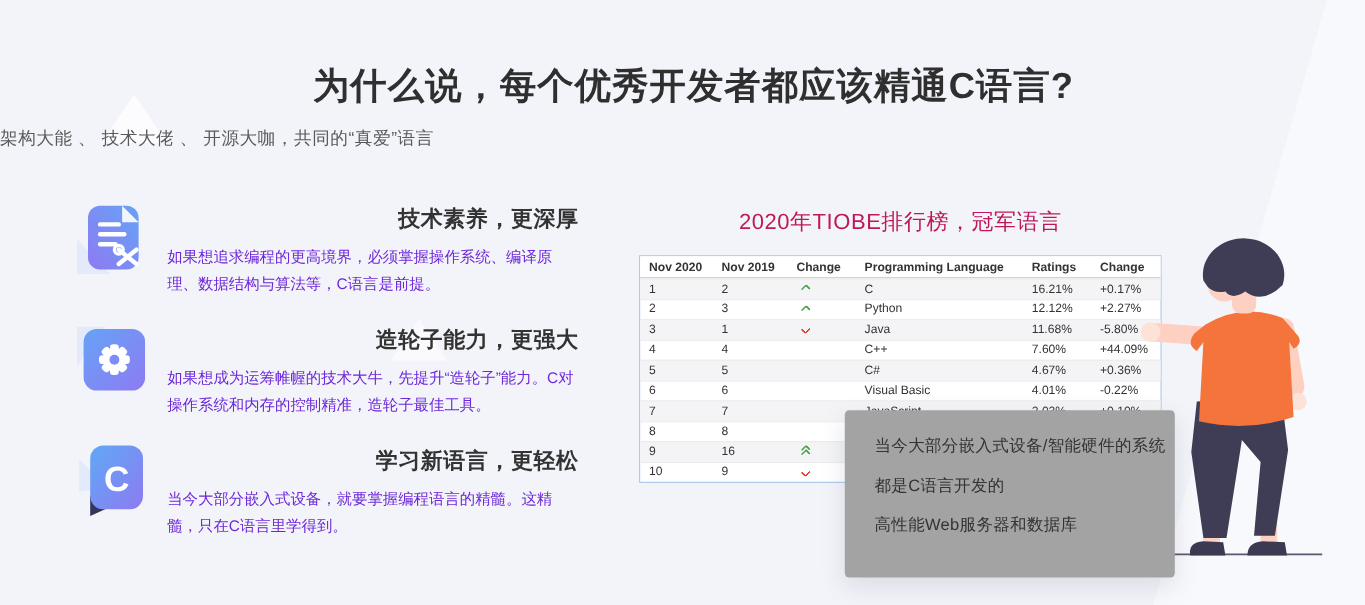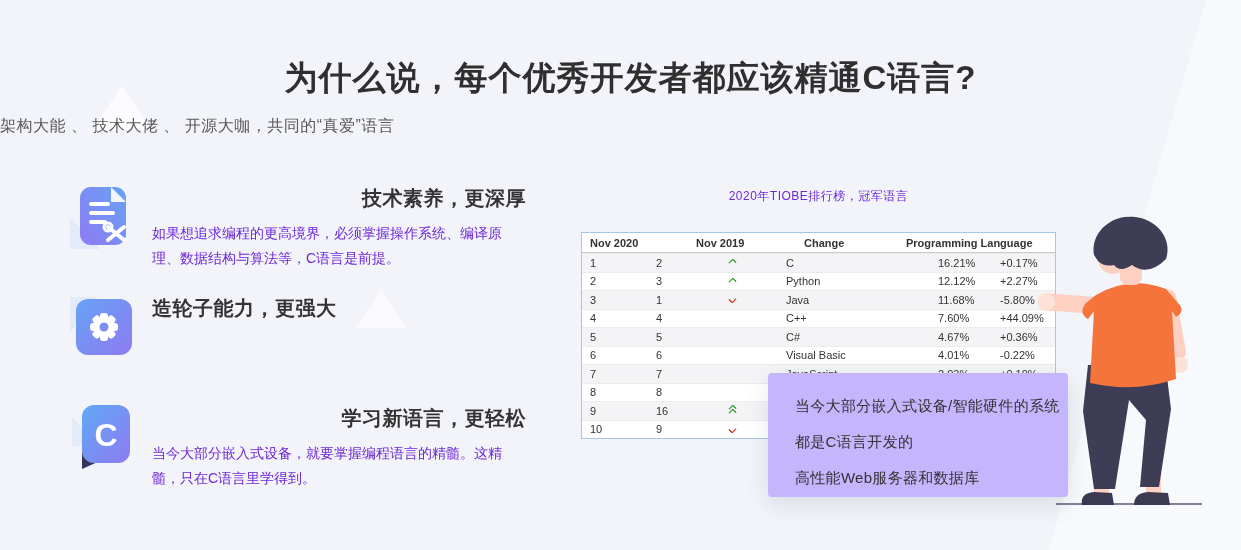--- a/index.html
+++ b/index.html
@@ -27,39 +27,39 @@
   
   .feature { position:absolute; left:70px; width:460px; display:flex; }
   .feature.f0 { top:183px; } .feature.f1 { top:293px; } .feature.f2 { top:403px; }
   .f-icon { width:62px; height:66px; margin-right:20px; flex:none; position:relative; }
   .f-body { padding-top:2px; }
   .f-title { font-size:20px; font-weight:bold; color:#333; margin-bottom:9px; letter-spacing:.5px;text-align:right; }
   .f-desc { font-size:14px; color:#6d28d9; line-height:25px; width:374px; }
 
   
   .tiobe-heading { position:absolute; left:581px; top:188px; width:475px; text-align:center;
-    font-size:12px; color:#6d28d9; letter-spacing:.5px; }
+    font-size:20px; color:#be185d; letter-spacing:.5px; }
   .tiobe-table { position:absolute; left:581px; top:232px; width:475px;
     background:#fff; border:1px solid #a6c5e8; font-size:11px; color:#333; z-index:1; }
   .tr { display:grid; grid-template-columns:66px 68px 62px 152px 62px auto;
     height:18.5px; align-items:center; border-top:1px solid #ececec; }
-  .tr.head { height:20px; border-top:none; border-bottom:1px solid #c9c9c9; font-weight:bold; background:#fff;gap:40px; }
+  .tr.head { height:20px; border-top:none; border-bottom:1px solid #c9c9c9; font-weight:bold; background:#fff; }
   .tr.odd { background:#f4f4f6; }
   .td { padding-left:8px; white-space:nowrap; overflow:hidden; }
   .change-td { display:flex; flex-direction:column; justify-content:center; align-items:flex-start; padding-left:13px; }
   .chev { display:block; width:7px; height:7px; border-style:solid; border-width:2px 2px 0 0; border-radius:1px;
     transform:rotate(-45deg) scale(1,.85); }
   .chev.down { transform:rotate(135deg) scale(1,.85); }
   .chev.up { border-color:#46a546; }
   .chev.down { border-color:#d8432d; }
   .chev + .chev { margin-top:-3px; }
 
   
-  .tooltip { position:absolute; left:768px; top:373px; width:300px; height:124px;
-    background:#c4b5fd; border-radius:4px; box-shadow:0 8px 22px rgba(90,100,130,.16);
+  .tooltip { position:absolute; left:768px; top:373px; width:300px; height:152px;
+    background:#a3a3a3; border-radius:4px; box-shadow:0 8px 22px rgba(90,100,130,.16);
     padding:15px 0 0 27px; z-index:5; }
   .tooltip-line { font-size:15px; color:#333; line-height:36px; letter-spacing:.3px; }
 
   
   .person { position:absolute; left:1028px; top:207px; z-index:2; }
 </style>
 </head>
 <body>
 
 <div class="page">
@@ -115,20 +115,21 @@
           <rect x="30" y="20" width="8" height="28" rx="3"></rect>
           <rect x="20" y="30" width="28" height="8" rx="3" transform="rotate(45 34 34)"></rect>
           <rect x="20" y="30" width="28" height="8" rx="3" transform="rotate(-45 34 34)"></rect>
           <circle cx="34" cy="34" r="10"></circle>
         </g>
         <circle cx="34" cy="34" r="4.5" fill="#7e8cf3"></circle>
       </svg>
     </div>
     <div class="f-body">
       <div class="f-title">造轮子能力，更强大</div>
+      <div class="f-desc">如果想成为运筹帷幄的技术大牛，先提升“造轮子”能力。C对操作系统和内存的控制精准，造轮子最佳工具。</div>
     </div>
   </div>
 
   <div class="feature f2">
     <div class="f-icon">
       <svg width="62" height="66" viewBox="0 0 62 66">
         <defs>
             <linearGradient id="g3" x1="0" y1="0" x2="1" y2="1">
           <stop offset="0" stop-color="#5fa9f5"></stop>
               <stop offset="1" stop-color="#8e7af2"></stop>

